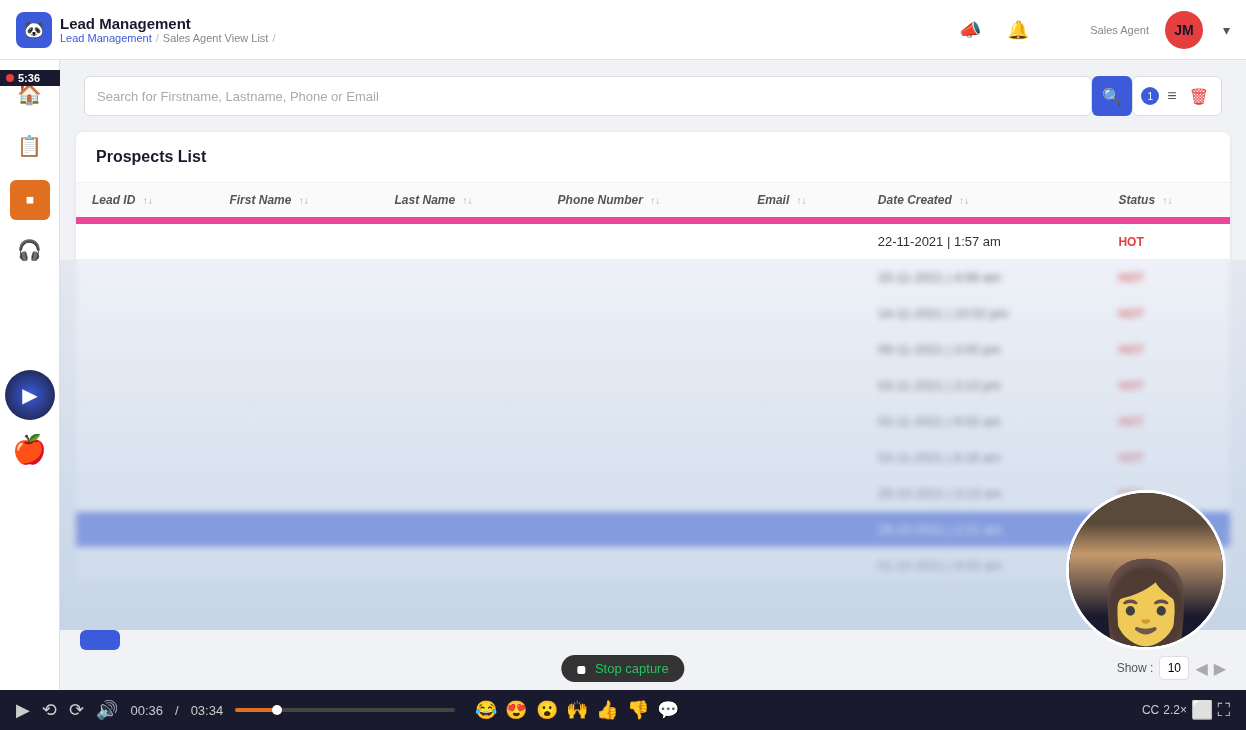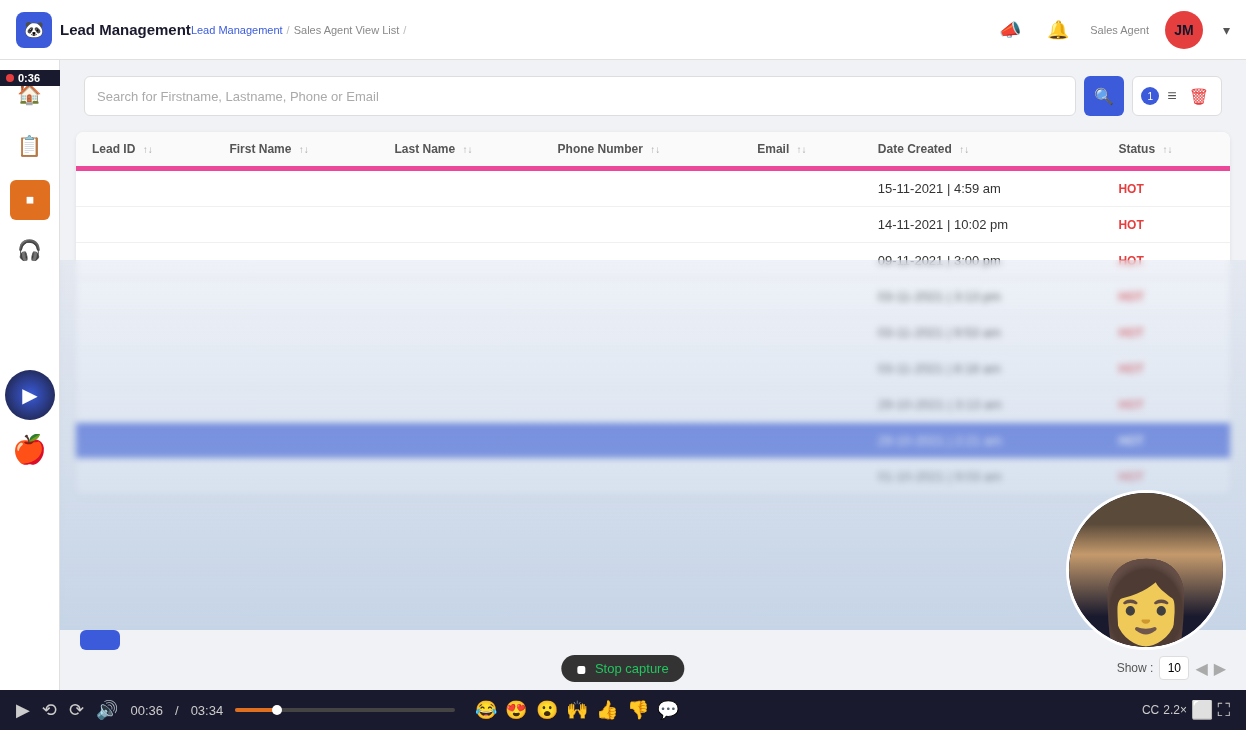--- a/index.html
+++ b/index.html
@@ -13,48 +13,48 @@
       position: absolute; top: 0; left: 0; right: 0; height: 60px;
       background: #fff; display: flex; align-items: center; padding: 0 16px;
       border-bottom: 1px solid #e0e0e0; z-index: 10;
     }
     .logo-area { display: flex; align-items: center; gap: 8px; margin-right: 16px; }
     .logo-img {
       width: 36px; height: 36px; background: #3b5bdb;
       border-radius: 8px; display: flex; align-items: center; justify-content: center;
       color: white; font-weight: bold; font-size: 16px;
     }
-    .title-area { display: flex; flex-direction: row; }
+    .title-area { display: flex; flex-direction: column; }
     .page-title { font-size: 15px; font-weight: 700; color: #1a1a2e; }
     .breadcrumb { font-size: 11px; color: #888; display: flex; align-items: center; gap: 4px; }
     .breadcrumb .active { color: #3b5bdb; }
     .breadcrumb-sep { color: #bbb; }
 
     .top-right { margin-left: auto; display: flex; align-items: center; gap: 16px; }
     .icon-btn { width: 32px; height: 32px; display: flex; align-items: center; justify-content: center; cursor: pointer; color: #555; font-size: 18px; }
-    .sales-agent-label { font-size: 11px; color: #888; text-align: right; }
+    .sales-agent-label { font-size: 11px; color: #888; text-align: right; margin-left: 40px; }
     .avatar { width: 38px; height: 38px; border-radius: 50%; background: #e53e3e; color: #0f172a; display: flex; align-items: center; justify-content: center; font-size: 14px; font-weight: bold; cursor: pointer; }
     .chevron-down { color: #555; font-size: 14px; cursor: pointer; margin-left: 4px; }
 
     
     .sidebar {
       position: absolute; top: 60px; left: 0; width: 60px; bottom: 0;
       background: #fff; border-right: 1px solid #e0e0e0; display: flex; flex-direction: column; align-items: center; padding-top: 16px; gap: 16px; z-index: 10;
     }
     .sidebar-icon { width: 36px; height: 36px; display: flex; align-items: center; justify-content: center; cursor: pointer; color: #888; font-size: 20px; border-radius: 8px; }
 
     
     .main-content {
       position: absolute; top: 60px; left: 60px; right: 0; bottom: 40px;
       background: #f0f2f5; overflow: hidden;
     }
 
     
     .search-area {
-      padding: 16px 24px; background: #f0f2f5; display: flex; align-items: center; gap: 8px;
+      padding: 16px 24px; background: #f0f2f5; display: flex; align-items: center; 
     }
     .search-box {
       flex: 1; height: 40px; background: #fff; border: 1px solid #ddd; border-radius: 6px;
       display: flex; align-items: center; padding: 0 12px; gap: 8px;
     }
     .search-input-text { color: #aaa; font-size: 13px; flex: 1; }
     .search-btn { width: 40px; height: 40px; background: #3b5bdb; border-radius: 6px; display: flex; align-items: center; justify-content: center; cursor: pointer; color: white; font-size: 16px; }
     .filter-group { display: flex; align-items: center; gap: 4px; background: #fff; border: 1px solid #ddd; border-radius: 6px; padding: 4px 8px; height: 40px; }
     .filter-badge { background: #3b5bdb; color: white; border-radius: 50%; width: 18px; height: 18px; display: flex; align-items: center; justify-content: center; font-size: 10px; }
     .filter-icon-btn { color: #555; cursor: pointer; font-size: 16px; padding: 2px 4px; }
@@ -64,21 +64,21 @@
     .prospects-card {
       margin: 0 16px; background: #fff; border-radius: 8px; overflow: hidden;
       box-shadow: 0 1px 4px rgba(0,0,0,0.08);
     }
     .prospects-header { padding: 16px 20px; font-size: 16px; font-weight: 700; color: #1a1a2e; border-bottom: 1px solid #f0f0f0; }
 
     
     .data-table { width: 100%; border-collapse: collapse; }
     .data-table th {
       text-align: left; padding: 10px 16px; font-size: 12px; font-weight: 600; color: #555;
-      background: #fafafa; border-bottom: 5px solid #ec4899; white-space: nowrap;
+      background: #fafafa; border-bottom: 7px solid #ec4899; white-space: nowrap; font-style: italic;
     }
     .sort-icon { color: #aaa; font-size: 10px; margin-left: 4px; }
     .data-table td { padding: 10px 16px; font-size: 13px; color: #333; border-bottom: 1px solid #f0f0f0; }
     .data-table tr.selected { background: #3b5bdb; }
     .data-table tr.selected td { color: #fff; }
     .status-hot { color: #e53e3e; font-weight: 600; font-size: 12px; }
     .status-hot-white { color: #fff; font-weight: 600; font-size: 12px; }
 
     
     .blur-overlay {
@@ -190,21 +190,21 @@
       <div style="display:flex;flex-direction:column;align-items:flex-end;">
         <span class="sales-agent-label">Sales Agent</span>
       </div>
       <div class="avatar">JM</div>
       <span class="chevron-down">▾</span>
     </div>
   </div>
 
   <div class="recording-badge">
     <div class="rec-dot"></div>
-    <span>0:36</span>
+    <span>5:36</span>
   </div>
 
   <div class="side-panel">
     <div class="side-panel-item orange">⏹</div>
   </div>
 
   <div class="sidebar">
     <div class="sidebar-icon">🏠</div>
     <div class="sidebar-icon">📋</div>
     <div class="sidebar-icon">📦</div>
@@ -224,33 +224,43 @@
       </div>
       <div class="search-btn">🔍</div>
       <div class="filter-group">
         <div class="filter-badge">1</div>
         <span class="filter-icon-btn">≡</span>
         <span class="delete-icon-btn">🗑</span>
       </div>
     </div>
 
     <div class="prospects-card">
+      <div class="prospects-header">Prospects List</div>
       <table class="data-table">
         <thead>
           <tr>
             <th>Lead ID <span class="sort-icon">↑↓</span></th>
             <th>First Name <span class="sort-icon">↑↓</span></th>
             <th>Last Name <span class="sort-icon">↑↓</span></th>
             <th>Phone Number <span class="sort-icon">↑↓</span></th>
             <th>Email <span class="sort-icon">↑↓</span></th>
             <th>Date Created <span class="sort-icon">↑↓</span></th>
             <th>Status <span class="sort-icon">↑↓</span></th>
           </tr>
         </thead>
         <tbody id="table-body">
+        <tr>
+      <td></td>
+      <td></td>
+      <td></td>
+      <td></td>
+      <td></td>
+      <td>22-11-2021 | 1:57 am</td>
+      <td><span class="status-hot">HOT</span></td>
+    </tr>
             <tr>
       <td></td>
       <td></td>
       <td></td>
       <td></td>
       <td></td>
       <td>15-11-2021 | 4:59 am</td>
       <td><span class="status-hot">HOT</span></td>
     </tr>
             <tr>

